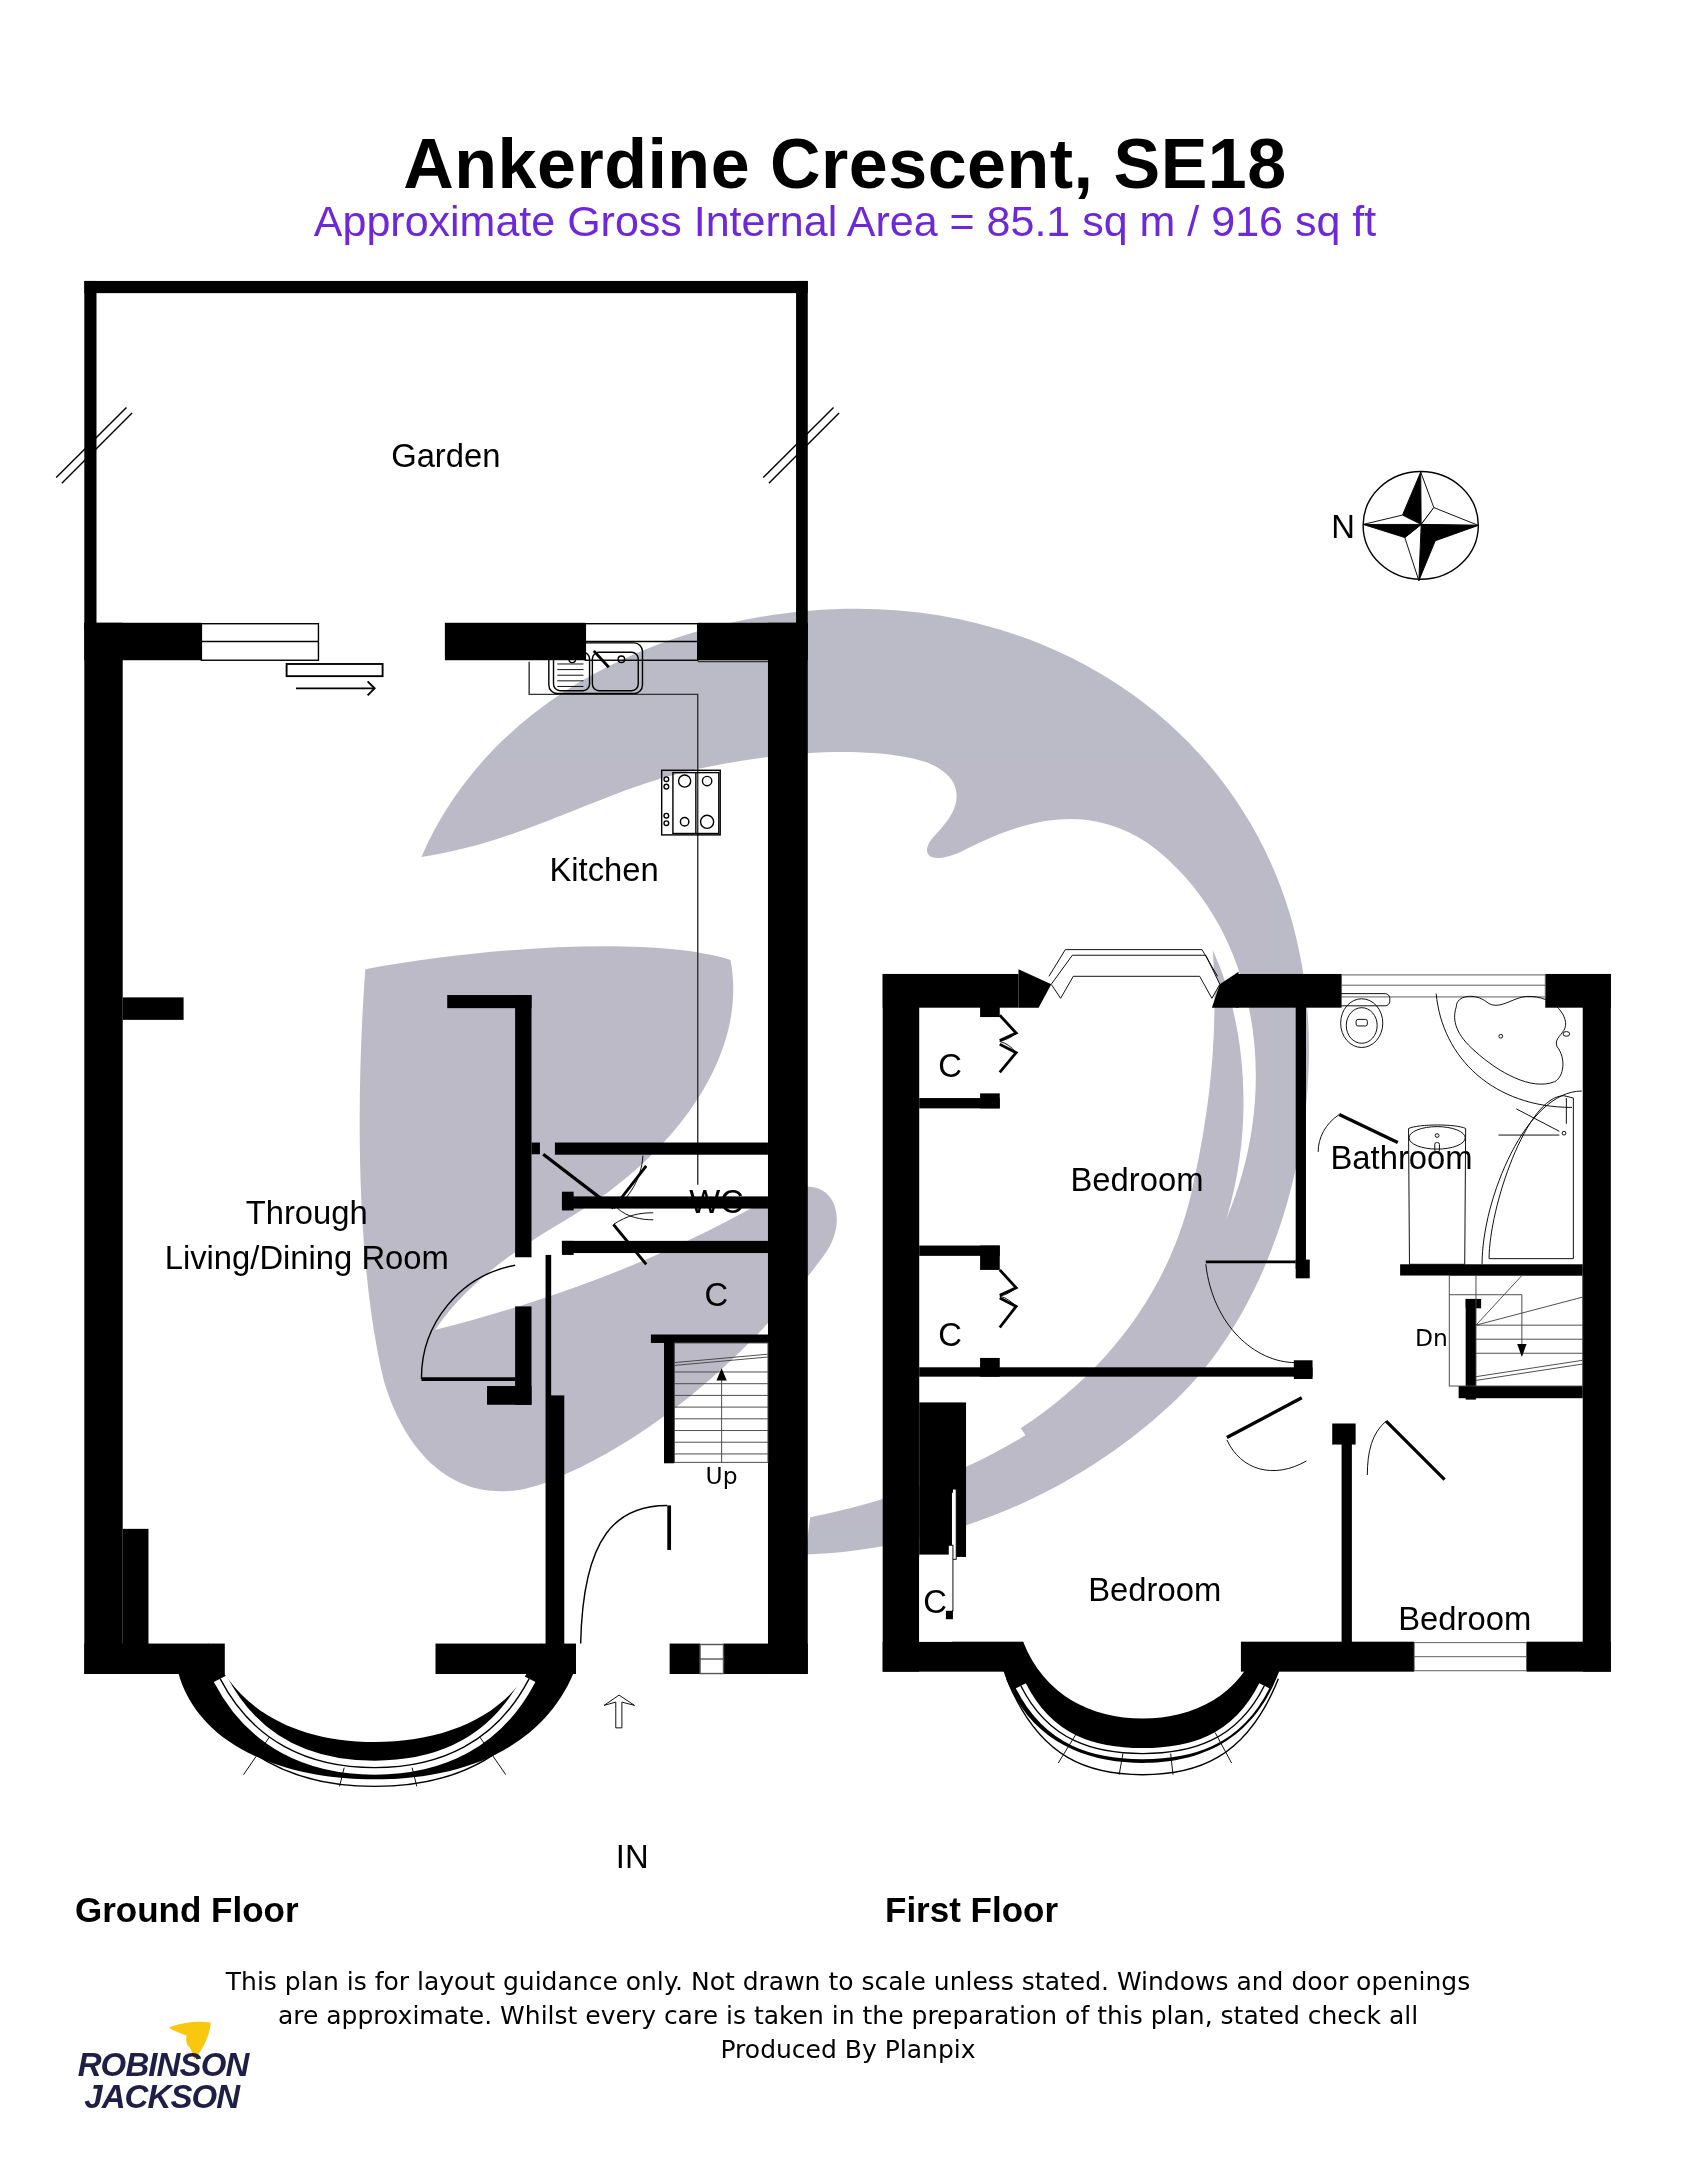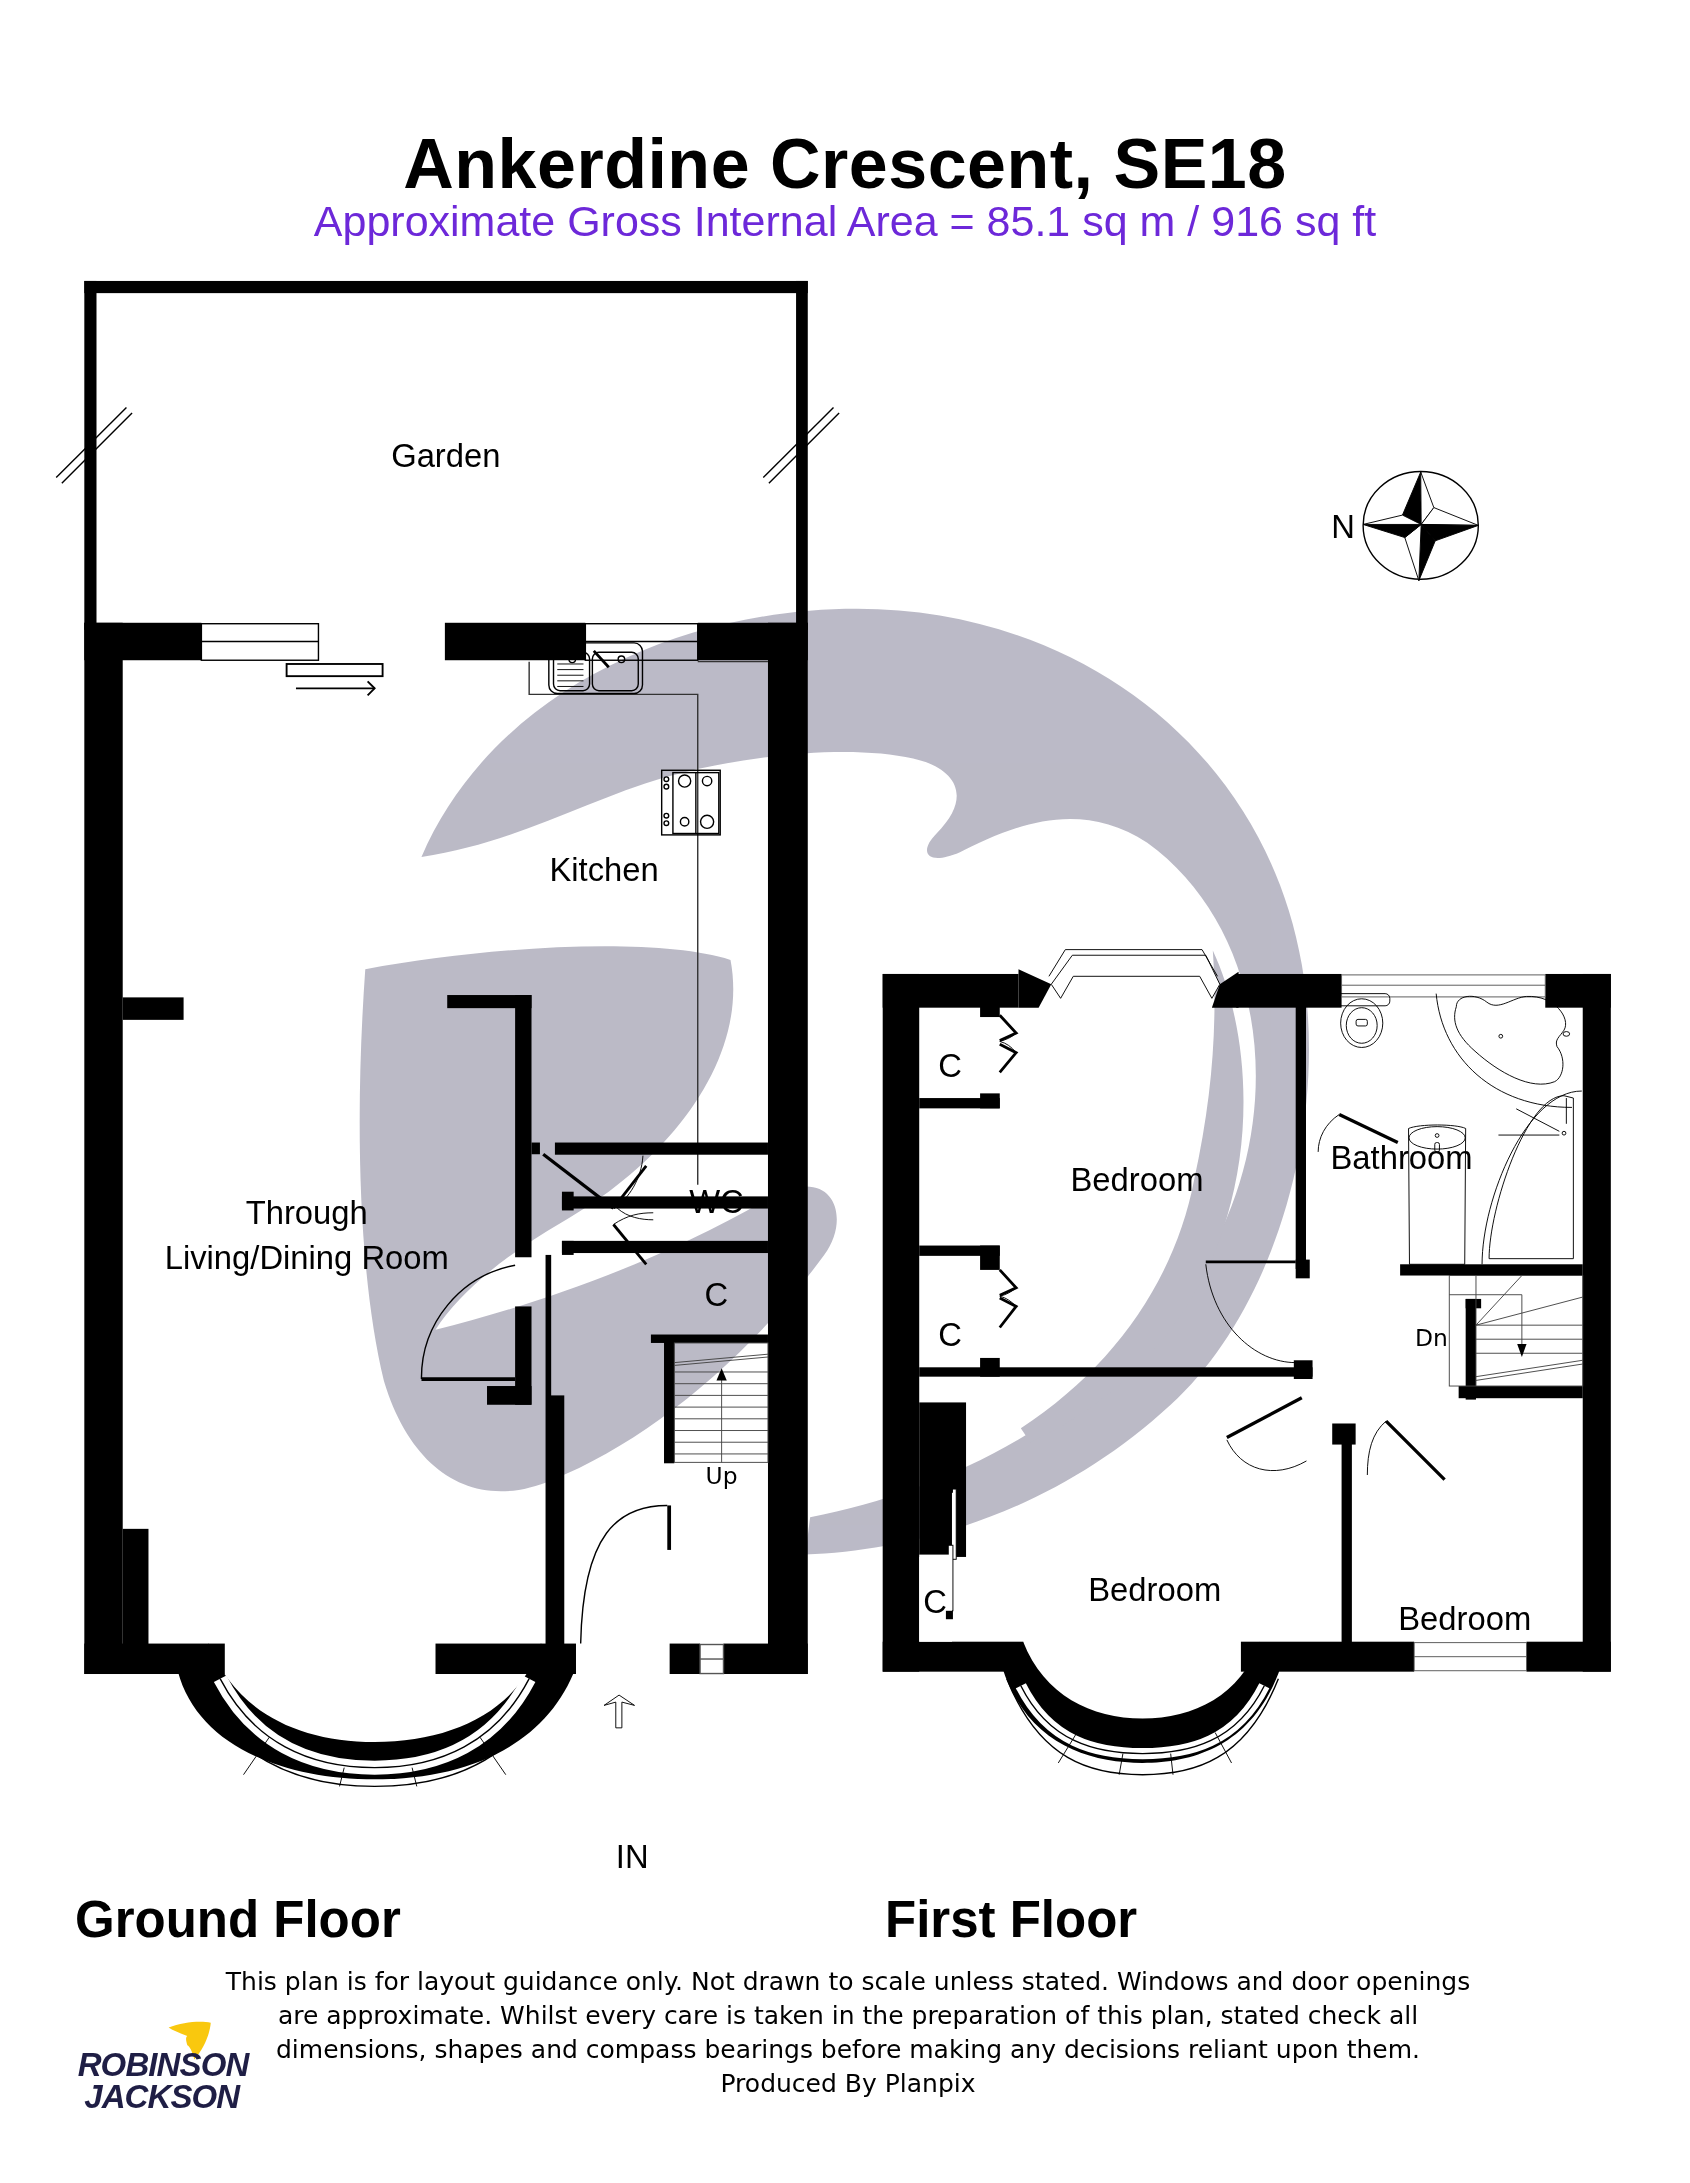--- a/index.html
+++ b/index.html
@@ -2,21 +2,21 @@
 <html style="font-size:7.5px"><head>
 <meta charset="utf-8">
 <style>
   html, body { margin: 0; padding: 0; background: #ffffff; }
   body { width: 1690px; height: 2183px; position: relative; overflow: hidden; font-family: "Liberation Sans", sans-serif; }
   .title { position: absolute; left: 0; width: 1690px; top: 80px; text-align: center; font-family: "Liberation Sans", sans-serif; font-weight: bold; font-size: 70px; color: #000; letter-spacing: 0.5px; margin-top: 44px; }
   .subtitle { position: absolute; left: 0; width: 1690px; top: 197px; text-align: center; font-family: "Liberation Sans", sans-serif; font-size: 43px; color: #6d28d9; }
   svg.plan { position: absolute; left: 0; top: 0; }
   .room-label { font-family: "Liberation Sans", sans-serif; font-size: 70px; fill: #000; }
   .small-label { font-family: "DejaVu Sans", sans-serif; font-size: 50px; fill: #000; }
-  .floor-label { position: absolute; font-family: "Liberation Sans", sans-serif; font-weight: bold; font-size: 51px; color: #000; }
+  .floor-label { position: absolute; font-family: "Liberation Sans", sans-serif; font-weight: bold; font-size: 35px; color: #000; }
   .disclaimer { position: absolute; left: 197px; width: 1302px; top: 1965px; text-align: center; font-family: "DejaVu Sans", sans-serif; font-size: 25px; line-height: 34px; color: #000; }
   .disclaimer div { white-space: nowrap; }
   .logo { position: absolute; left: 73px; top: 2018px; width: 159px; height: 108px; }
   .logo .l1, .logo .l2 { position: absolute; font-family: "Liberation Sans", sans-serif; font-weight: bold; font-style: italic; color: #1f1e45; letter-spacing: -0.9px; }
   .logo .l1 { left: 4.7px; top: 28px; font-size: 33px; }
   .logo .l2 { left: 11.2px; top: 60px; font-size: 33px; }
 </style>
 </head>
 <body>
 
@@ -393,21 +393,20 @@
 
   <path d="M 360 4330 C 390 4318 430 4315 450 4320 C 448 4345 435 4375 415 4398 C 410 4380 405 4370 400 4368 C 398 4360 395 4352 400 4348 C 385 4342 372 4338 360 4330 Z" fill="#f9c80e"></path>
 </svg>
 
 <div class="floor-label" style="left:75px; top:1890px;">Ground Floor</div>
 <div class="floor-label" style="left:885px; top:1890px;">First Floor</div>
 
 <div class="disclaimer">
   <div>This plan is for layout guidance only. Not drawn to scale unless stated. Windows and door openings</div>
   <div>are approximate. Whilst every care is taken in the preparation of this plan, stated check all</div>
-  <div>dimensions, shapes and compass bearings before making any decisions reliant upon them.</div>
   <div>Produced By Planpix</div>
 </div>
 
 <div class="logo">
   <div class="l1">ROBINSON</div>
   <div class="l2">JACKSON</div>
 </div>
 
 
 </body></html>

